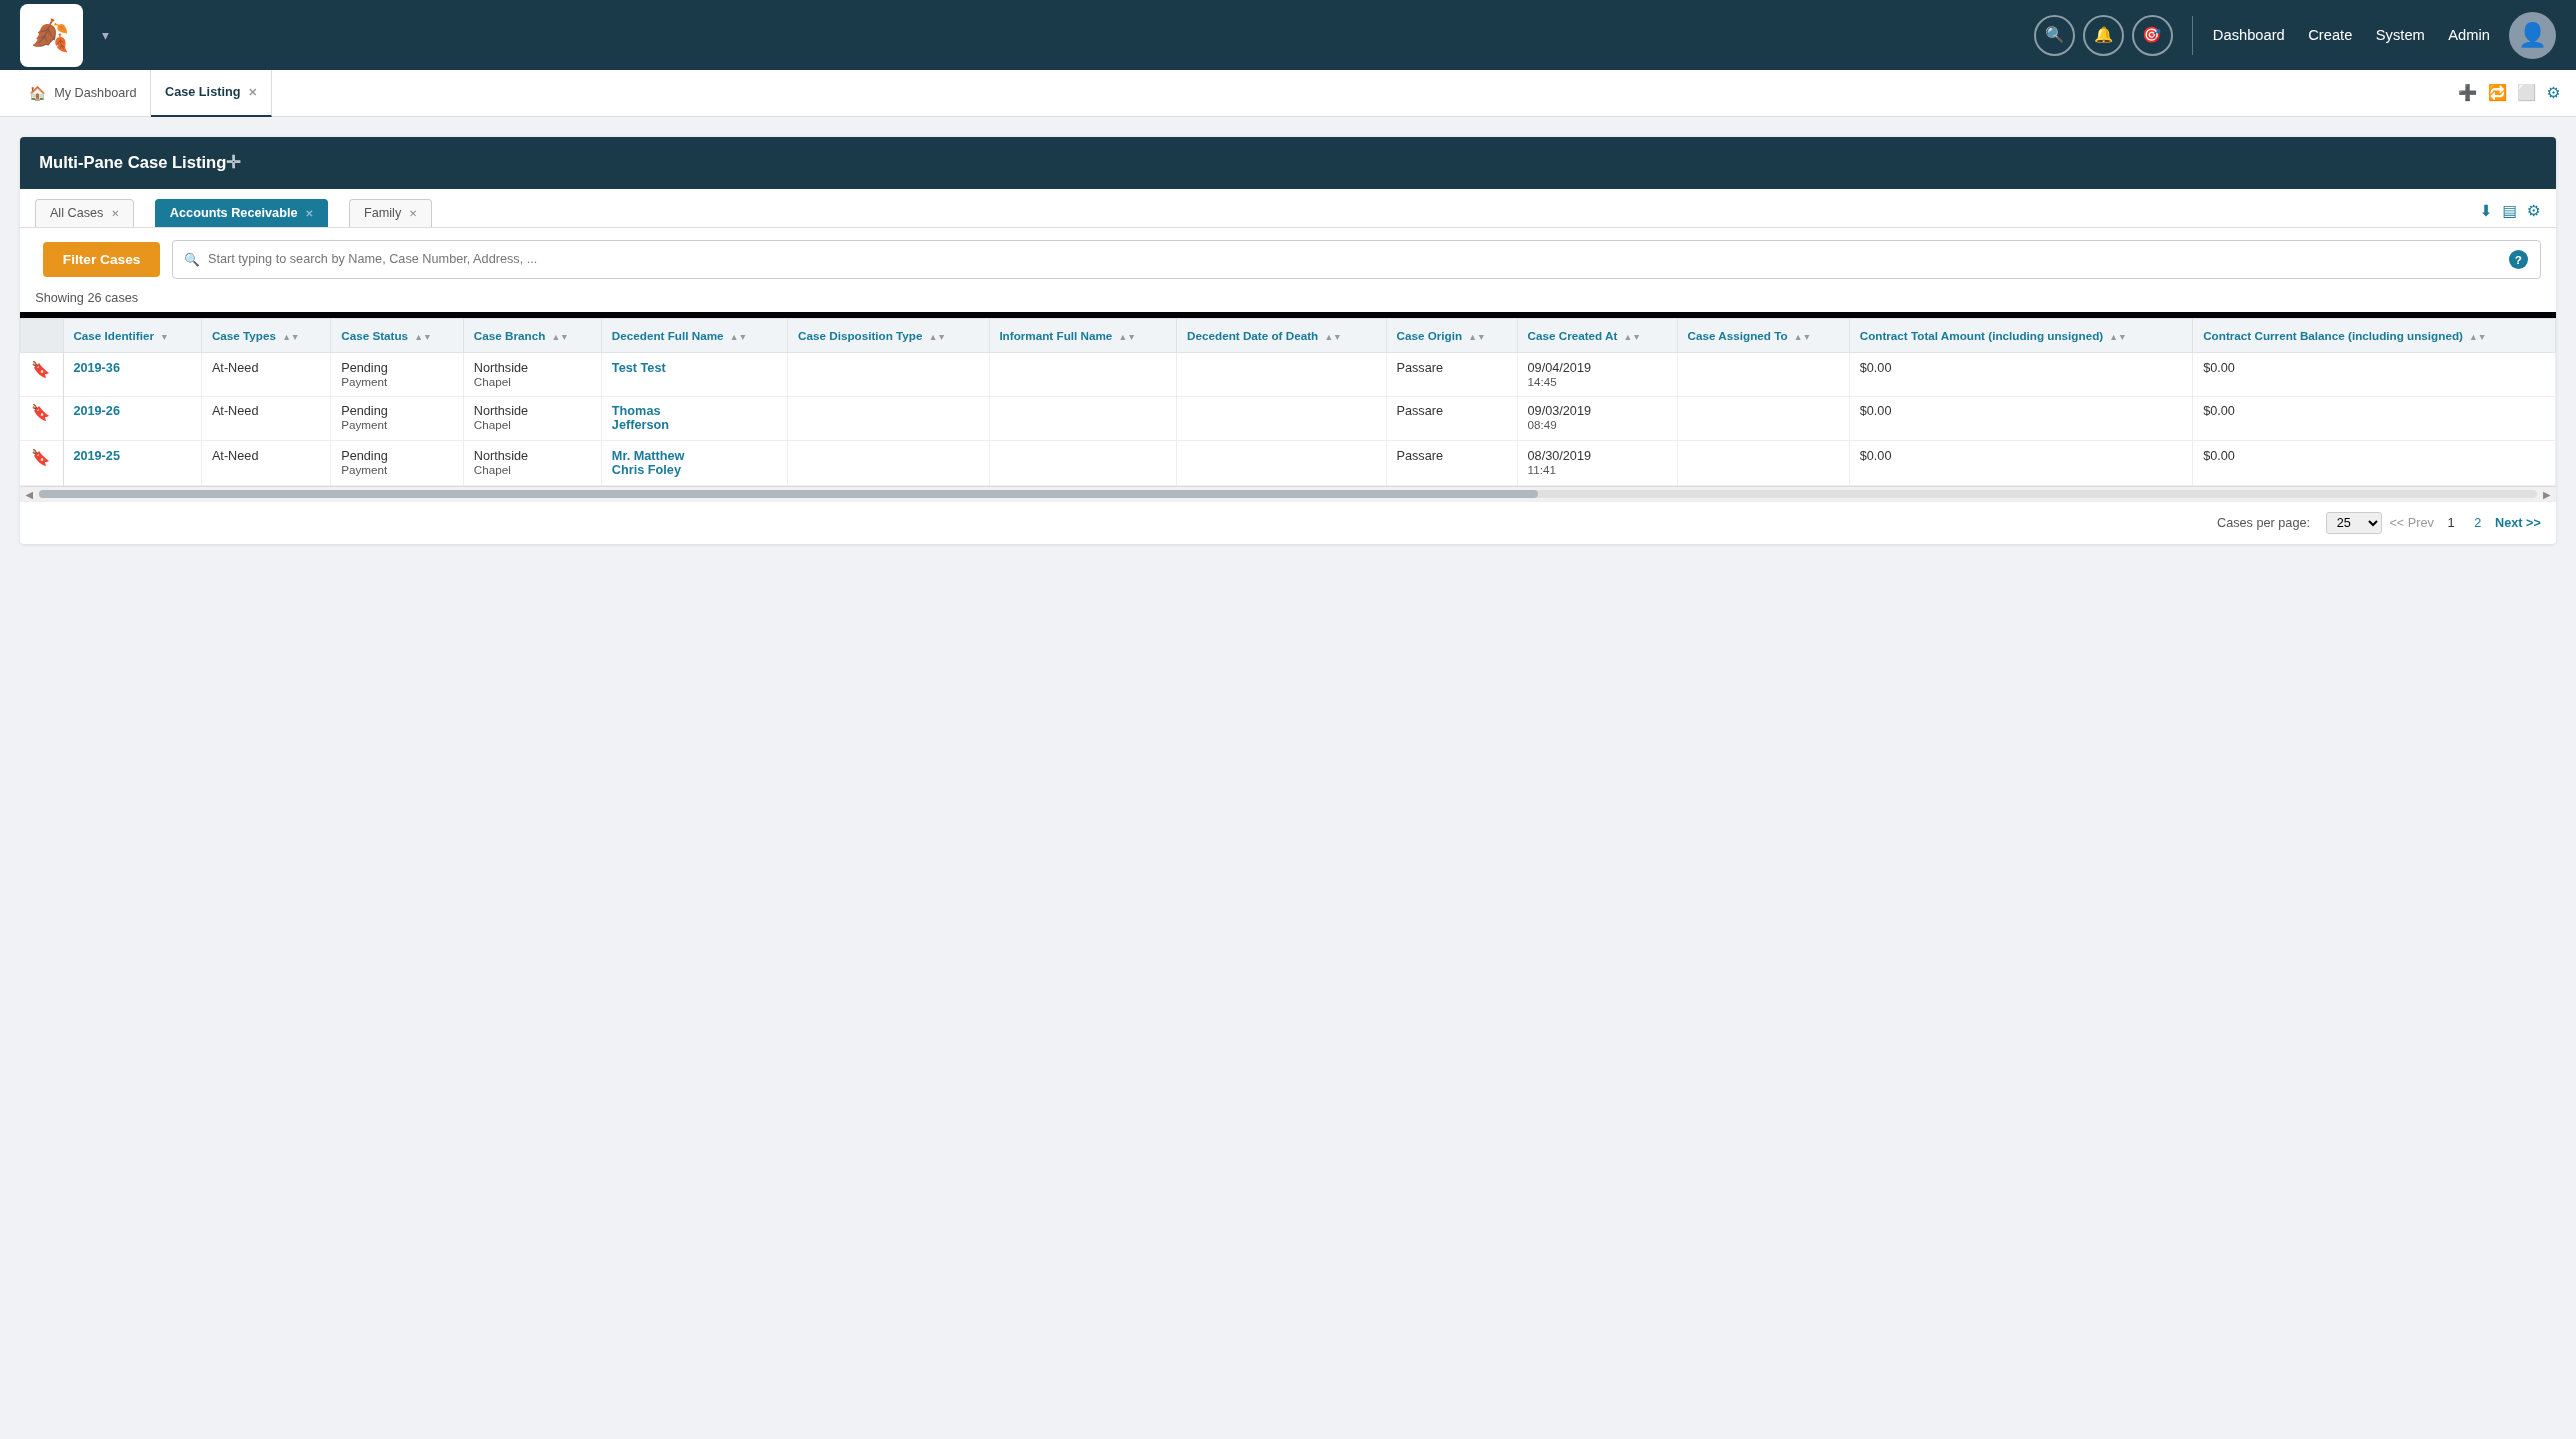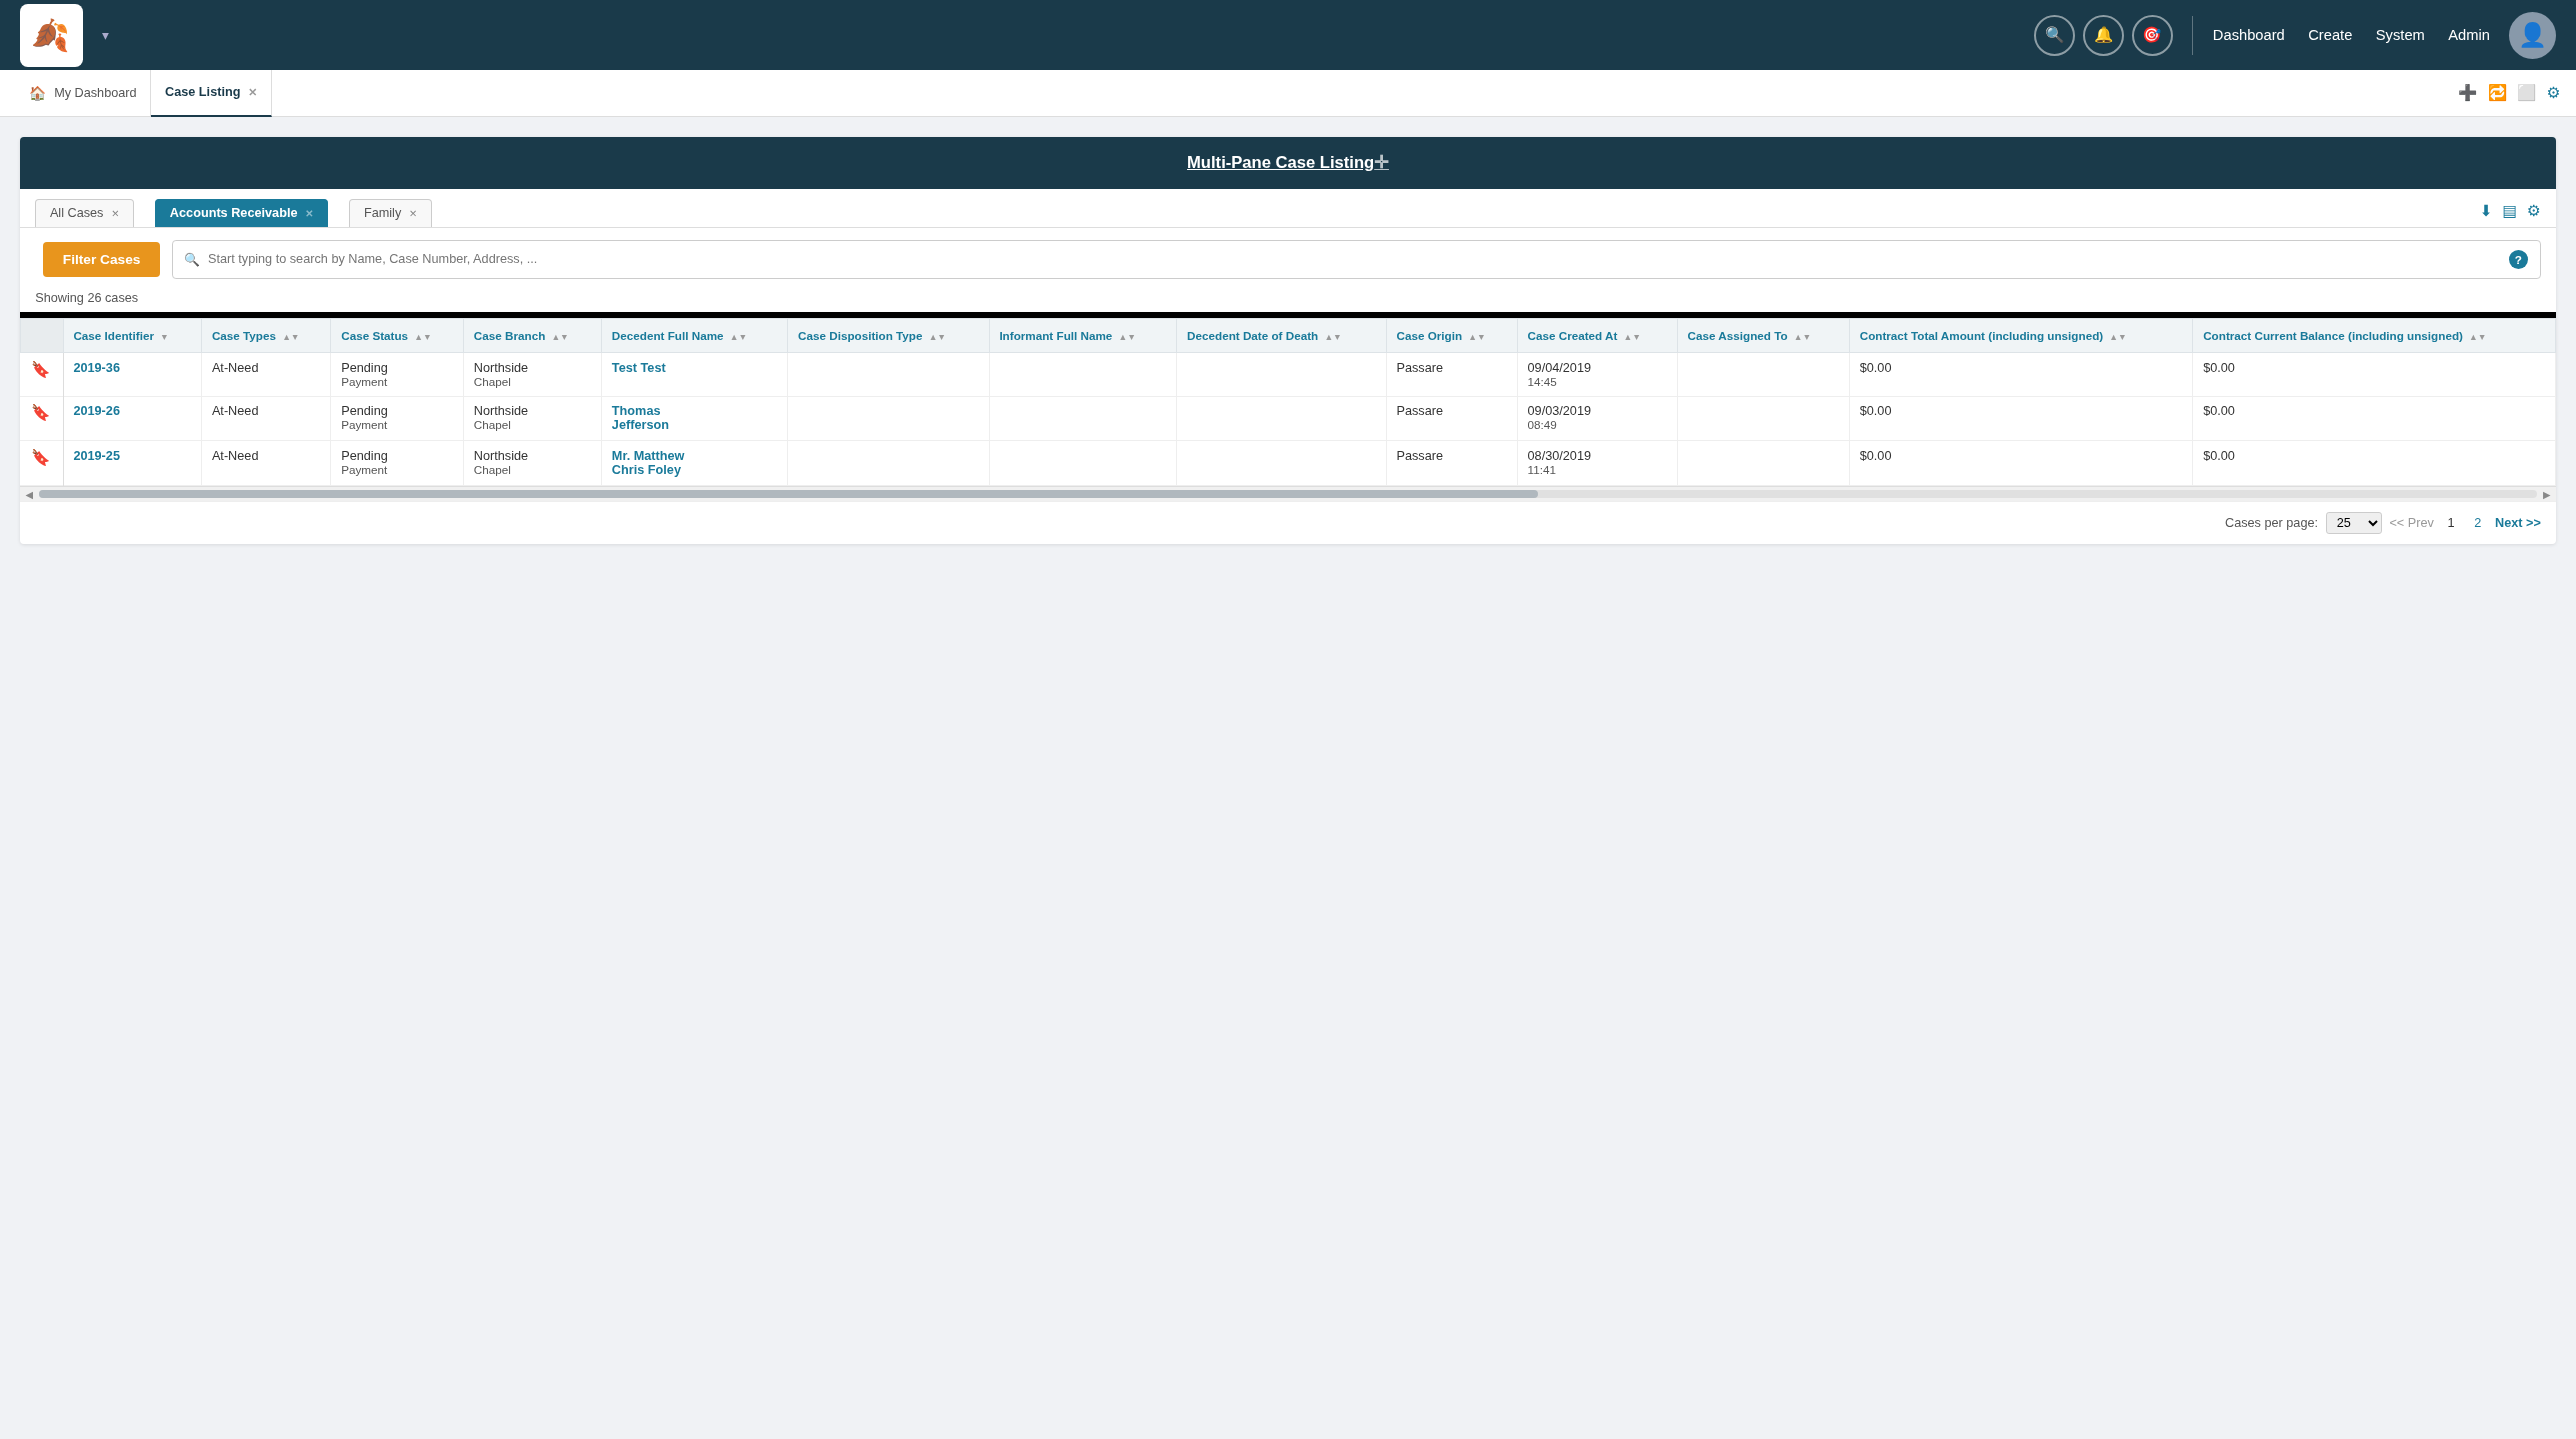--- a/index.html
+++ b/index.html
@@ -137,22 +137,21 @@
       overflow: hidden;
     }
     .panel-header {
       background: #1a3a4a;
       color: white;
       padding: 15.6px 19.6px;
       font-size: 16.6px;
       font-weight: 600;
       display: flex;
       align-items: center;
-      justify-content: center;
-      text-decoration: underline;
+      justify-content: flex-start;
     }
     .panel-move-icon {
       font-size: 17.6px;
       cursor: move;
       opacity: 0.7;
     }
 
     
     .inner-tabs-bar {
       display: flex;
@@ -327,20 +326,21 @@
       font-size: 12.7px;
       color: #555;
       border-top: 1px solid #eee;
     }
     .pagination-bar select {
       border: 1px solid #ccc;
       border-radius: 2.9px;
       padding: 2px 5.9px;
       font-size: 12.7px;
       cursor: pointer;
+      margin-left: 8px;
     }
     .page-nav {
       color: #999;
       cursor: pointer;
     }
     .page-num {
       padding: 2px 5.9px;
       cursor: pointer;
     }
     .page-num.active {

